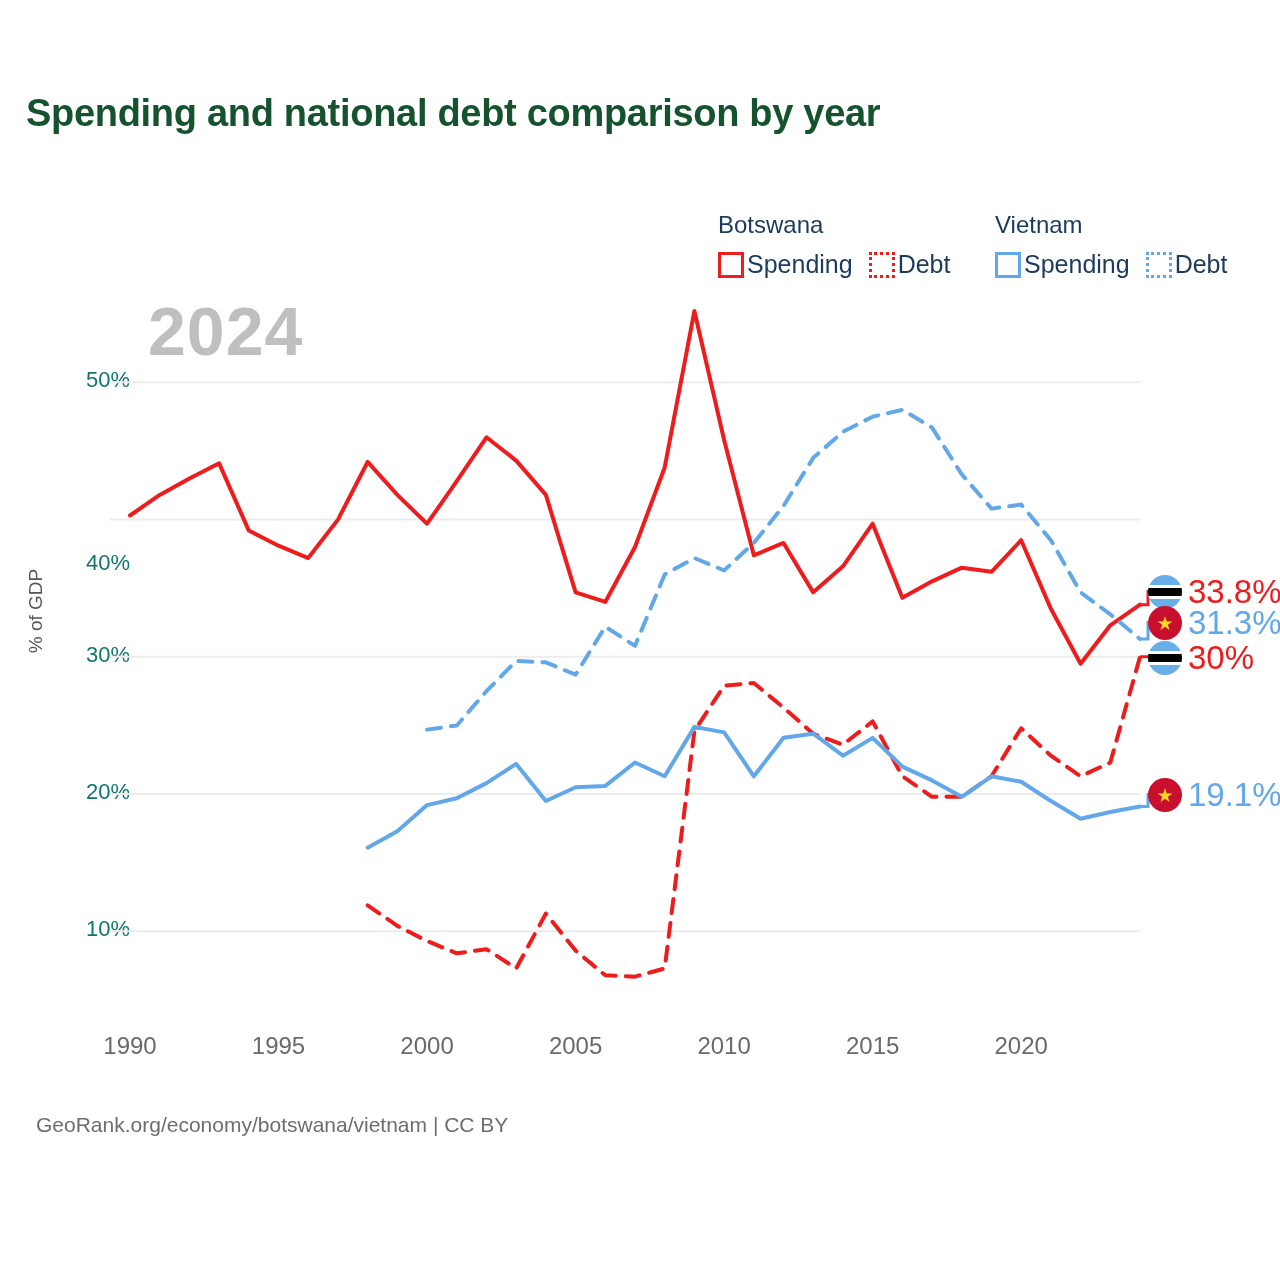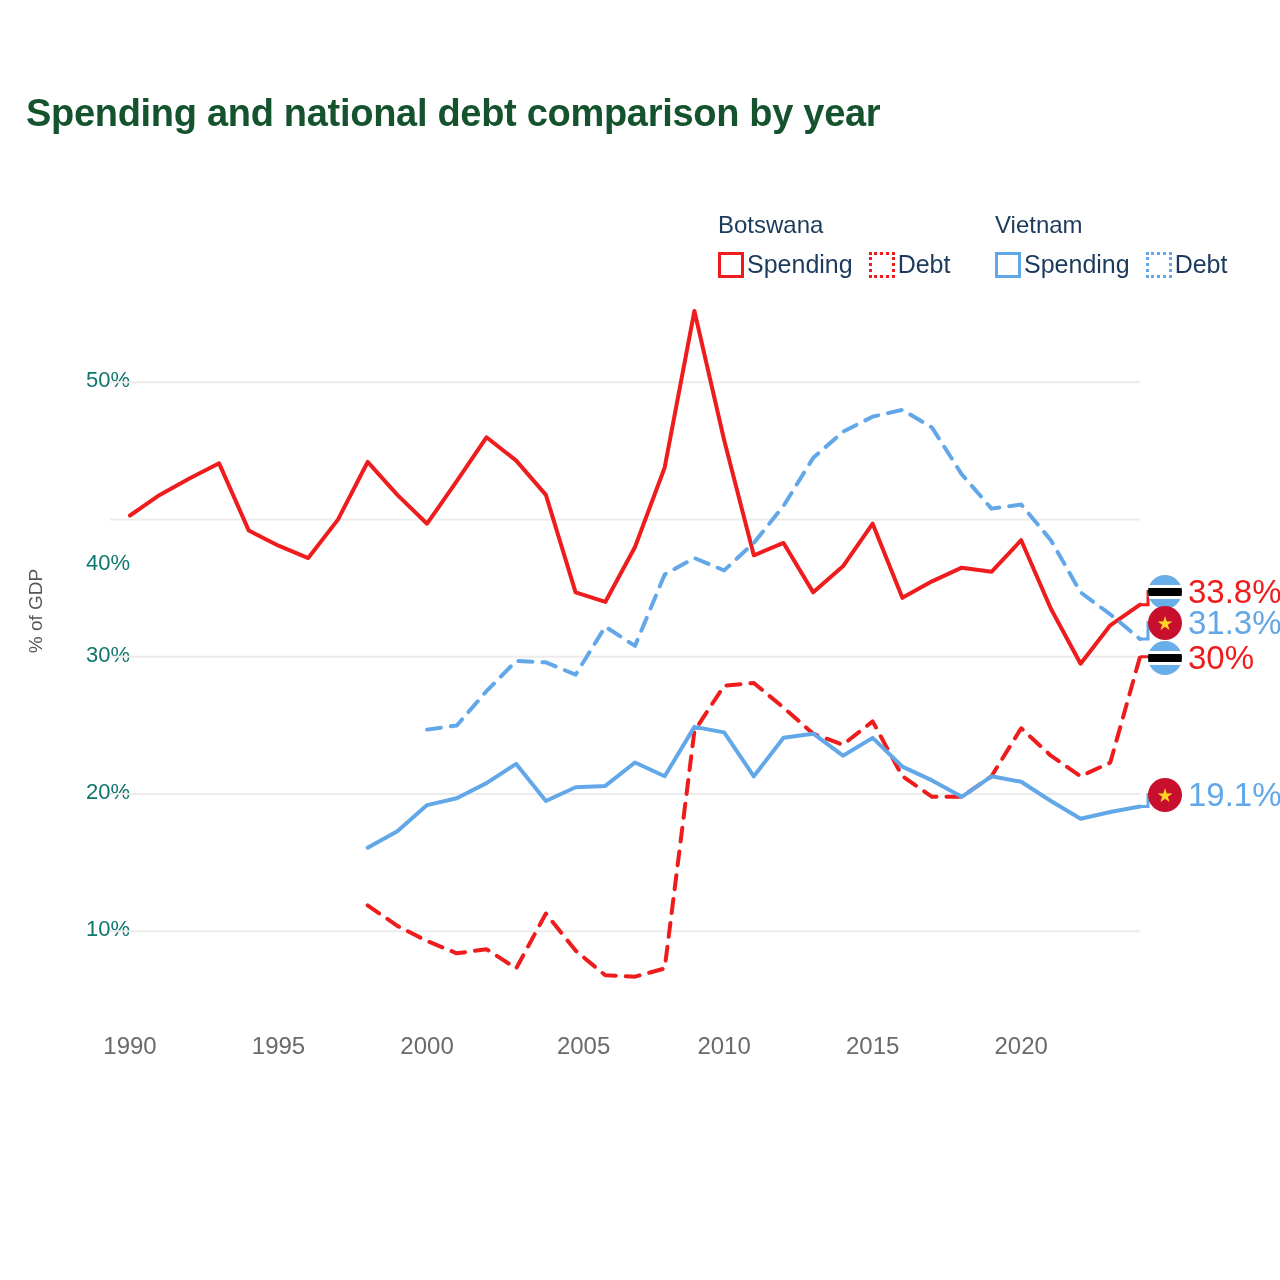--- a/index.html
+++ b/index.html
@@ -97,20 +97,21 @@
       </div>
       <div class="legend-item">
         <span class="swatch dot-blue"></span>
         <span class="legend-label">Debt</span>
       </div>
     </div>
   </div>
 </div>
 
 <div id="plot-area">
+  <div id="year-watermark">2024</div>
   <div id="y-axis-title">% of GDP</div>
   <div id="ytick-wrap">
       <div class="ytick" style="top: 916.373px;">10%</div>
       <div class="ytick" style="top: 779.118px;">20%</div>
       <div class="ytick" style="top: 641.863px;">30%</div>
       <div class="ytick" style="top: 504.608px; margin-top: 45px;">40%</div>
       <div class="ytick" style="top: 367.353px;">50%</div>
     </div>
   <svg id="chart-svg" width="1280" height="1100" style="position:absolute;left:0;top:0;">
       <line x1="110" x2="1140" y1="931.3725490196078" y2="931.3725490196078" stroke="#ececec" stroke-width="2"></line>
@@ -124,21 +125,21 @@
       <polyline points="427.05882352941177,729.6078431372549 456.764705882353,725.4901960784314 486.47058823529414,691.1764705882354 516.1764705882352,660.9803921568628 545.8823529411765,662.3529411764706 575.5882352941176,674.7058823529412 605.2941176470588,626.6666666666665 635,645.8823529411765 664.7058823529412,574.5098039215686 694.4117647058823,558.0392156862745 724.1176470588235,570.3921568627452 753.8235294117648,542.9411764705883 783.529411764706,505.88235294117646 813.2352941176471,457.843137254902 842.9411764705883,431.7647058823529 872.6470588235295,416.66666666666663 902.3529411764705,409.8039215686274 932.0588235294117,427.6470588235294 961.7647058823529,474.31372549019613 991.470588235294,508.6274509803922 1021.1764705882352,504.5098039215686 1050.8823529411766,540.1960784313726 1080.5882352941176,592.3529411764705 1110.2941176470588,614.313725490196 1140,639.0196078431372" fill="none" stroke="#62a8e8" stroke-width="4" stroke-linejoin="round" stroke-linecap="round" stroke-dasharray="14 10"></polyline>
       <path d="M 1140 604.7058823529412 L 1148 604.7058823529412 L 1148 590 L 1148 590" fill="none" stroke="#ee1c1c" stroke-width="3"></path>
       <path d="M 1140 639.0196078431372 L 1148 639.0196078431372 L 1148 621 L 1148 621" fill="none" stroke="#62a8e8" stroke-width="3"></path>
       <path d="M 1140 656.8627450980392 L 1148 656.8627450980392 L 1148 656 L 1148 656" fill="none" stroke="#ee1c1c" stroke-width="3"></path>
       <path d="M 1140 806.4705882352941 L 1148 806.4705882352941 L 1148 793 L 1148 793" fill="none" stroke="#62a8e8" stroke-width="3"></path>
     </svg>
   <div id="xtick-wrap">
       <div class="xtick" style="left: 130px;">1990</div>
       <div class="xtick" style="left: 278.529px;">1995</div>
       <div class="xtick" style="left: 427.059px;">2000</div>
-      <div class="xtick" style="left: 575.588px; margin-left: 8px;">2005</div>
+      <div class="xtick" style="left: 575.588px;">2005</div>
       <div class="xtick" style="left: 724.118px;">2010</div>
       <div class="xtick" style="left: 872.647px;">2015</div>
       <div class="xtick" style="left: 1021.18px;">2020</div>
     </div>
   <div id="endlabel-wrap">
       <div class="end-label" style="left: 1148px; top: 573px;">
         <div class="flag bw">
           <div class="wstripe"></div>
           <div class="bstripe"></div>
         </div>
@@ -160,13 +161,14 @@
       <div class="end-label" style="left: 1148px; top: 776px;">
         <div class="flag vn">
           <span class="star">★</span>
         </div>
         <span class="end-value blue">19.1%</span>
       </div>
     </div>
 </div>
 
 <div id="footer">
+  <div class="footer-line">GeoRank.org/economy/botswana/vietnam | CC BY</div>
 </div>
 
 </body></html>

